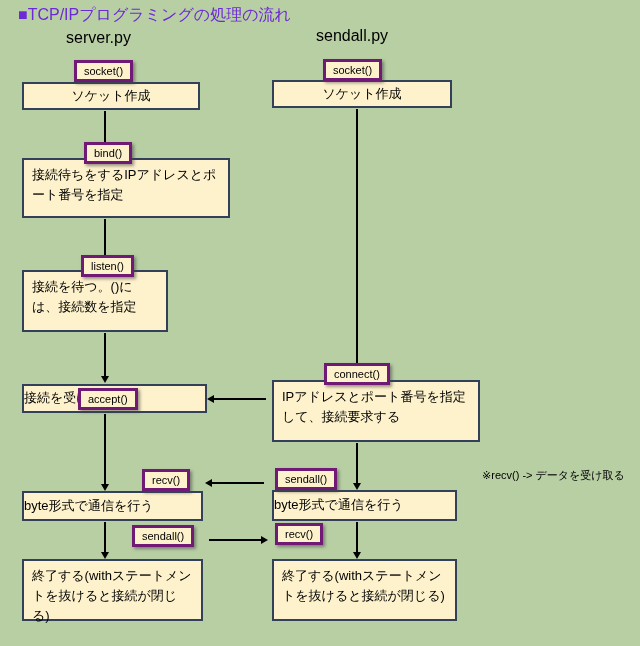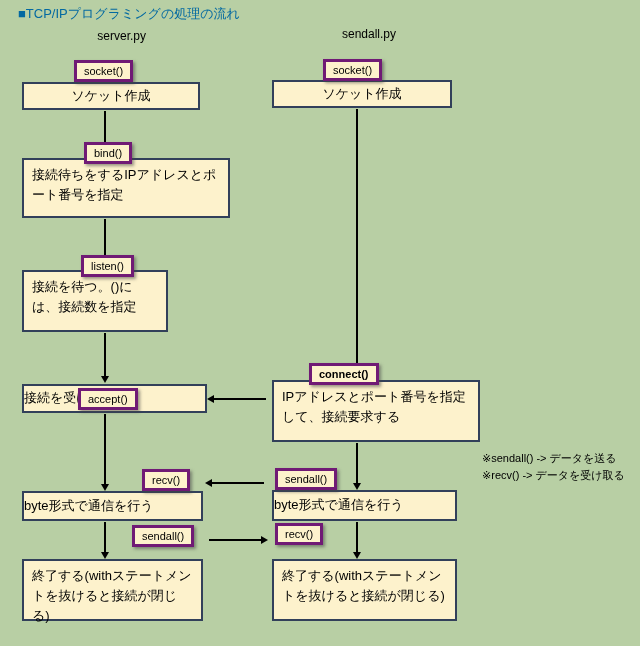--- a/index.html
+++ b/index.html
@@ -1,22 +1,22 @@
 <!DOCTYPE html>
 <html><head>
 <meta charset="utf-8">
 <style>
   html,body{margin:0;padding:0;}
   body{font-family:"Liberation Sans","DejaVu Sans",sans-serif;}
   .canvas{
     position:relative;width:640px;height:646px;
     background:#b8cfa4;overflow:hidden;
   }
-  .title{position:absolute;font-size:13px;color:#0369a1;white-space:nowrap;}
-  .col-header{position:absolute;font-size:12px;color:#000;text-align:right;width:80px;}
+  .title{position:absolute;font-size:16px;color:#6d28d9;white-space:nowrap;}
+  .col-header{position:absolute;font-size:16px;color:#000;text-align:left;width:80px;}
   .box{
     position:absolute;background:#fdf2cc;border:2px solid #32405a;
     font-size:13px;color:#000;box-sizing:border-box;line-height:1.55;
   }
   .box.center{display:flex;align-items:center;justify-content:center;text-align:center;}
   .box.leftline{display:flex;align-items:center;padding-right:4px;}
   .box.multi{padding:5px 8px;}
   .tag{
     position:absolute;background:#fdf2cc;border:3px solid #701a75;
     font-size:11px;color:#000;padding:2px 7px;white-space:nowrap;
@@ -79,25 +79,24 @@
 
   <div class="tag" style="left:142px;top:469px;">recv()</div>
   <div class="box leftline" style="left:22px;top:491px;width:181px;height:30px;">byte形式で通信を行う</div>
   <div class="tag" style="left:132px;top:525px;">sendall()</div>
 
   <div class="box multi" style="left:22px;top:559px;width:181px;height:62px;">終了する(withステートメントを抜けると接続が閉じる)</div>
 
   <div class="tag" style="left:323px;top:59px;">socket()</div>
   <div class="box center" style="left:272px;top:80px;width:180px;height:28px;">ソケット作成</div>
 
-  <div class="tag" style="left:309px;top:363px;font-weight:bold;">connect()</div>
+  <div class="tag" style="left:324px;top:363px;">connect()</div>
   <div class="box multi" style="left:272px;top:380px;width:208px;height:62px;">IPアドレスとポート番号を指定して、接続要求する</div>
 
   <div class="tag" style="left:275px;top:468px;">sendall()</div>
   <div class="box leftline" style="left:272px;top:490px;width:185px;height:31px;">byte形式で通信を行う</div>
   <div class="tag" style="left:275px;top:523px;">recv()</div>
 
   <div class="box multi" style="left:272px;top:559px;width:185px;height:62px;">終了する(withステートメントを抜けると接続が閉じる)</div>
 
-  <div class="note" style="left:482px;top:451px;">※sendall() -&gt; データを送る</div>
   <div class="note" style="left:482px;top:468px;">※recv() -&gt; データを受け取る</div>
 
 </div>
 
 </body></html>

